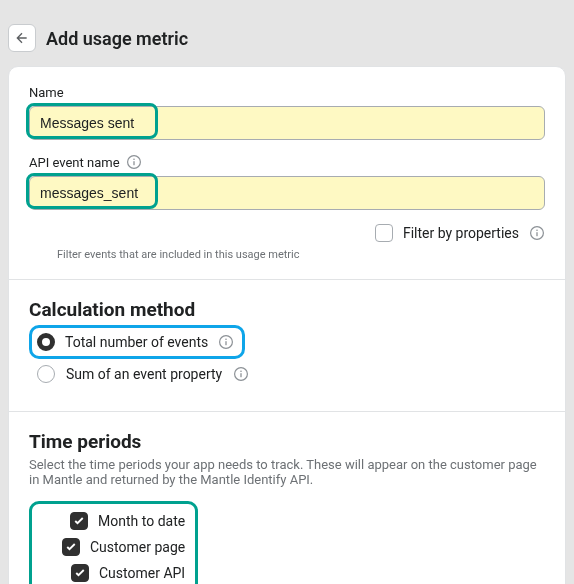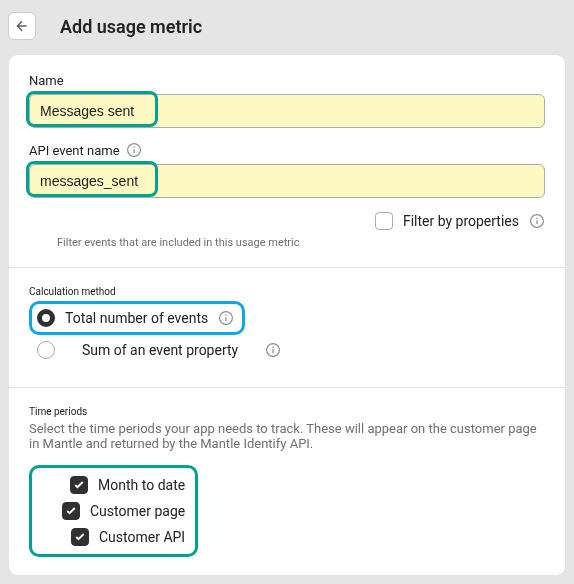--- a/index.html
+++ b/index.html
@@ -1,17 +1,17 @@
 <!DOCTYPE html>
 <html><head>
 <meta charset="utf-8">
 <style>
 * { box-sizing: border-box; margin: 0; padding: 0; }
 body { font-family: -apple-system, BlinkMacSystemFont, 'Segoe UI', Roboto, sans-serif; background: #e5e5e5; width: 574px; height: 584px; overflow: hidden; font-size: 14px; color: #202223; }
-.header { display: flex; align-items: center; padding: 12px 8px 14px; gap: 24px; }
+.header { display: flex; align-items: center; padding: 24px 8px 14px; gap: 10px; }
 .back-btn { width: 28px; height: 28px; border: 1px solid #c9cccf; border-radius: 6px; background: #fff; display: flex; align-items: center; justify-content: center; cursor: pointer; }
 .back-btn svg { width: 16px; height: 16px; stroke: #5c5f62; }
 .title { font-size: 18px; font-weight: 600; }
 .card { background: #fff; border-radius: 10px; margin: 0 8px 16px; border: 1px solid #e1e3e5; }
 .section { padding: 18px 20px; }
 .divider { height: 1px; background: #e1e3e5; }
 .label { font-size: 13px; color: #202223; display: block; margin-bottom: 6px; }
 .label-row { display: flex; align-items: center; gap: 6px; margin-bottom: 6px; }
 .input { width: 100%; height: 34px; border: 1px solid #a7acb1; border-radius: 6px; padding: 0 10px; font-size: 14px; background: #fef9c3; color: #202223; }
 .highlight-box { border: 3px solid #00a18f; border-radius: 8px; padding: 2px; display: inline-block; position: relative; }
@@ -20,23 +20,23 @@
 .hl-name { width: 132px; }
 .hl-api { width: 132px; }
 .checkbox-row { display: flex; align-items: center; gap: 10px; justify-content: flex-end; }
 .checkbox { width: 18px; height: 18px; border: 1.5px solid #a7acb1; border-radius: 4px; background: #fff; cursor: pointer; display: flex; align-items: center; justify-content: center; flex-shrink: 0; }
 .checkbox.checked { background: #303030; border-color: #303030; }
 .checkbox.checked svg { display: block; }
 .checkbox svg { display: none; width: 12px; height: 12px; stroke: #fff; stroke-width: 2.5; }
 .help-icon { width: 16px; height: 16px; display: inline-flex; align-items: center; justify-content: center; }
 .help-icon svg { width: 16px; height: 16px; }
 .subtext { color: #6d7175; font-size: 11px; margin-top: 6px; margin-left: 28px; }
-.section-heading { font-weight: 400; font-size: 10px; margin-bottom: 4px; }
+.section-heading { font-weight: 700; font-size: 19px; margin-bottom: 4px; }
 .section-desc { color: #6d7175; font-size: 13px; margin-bottom: 14px; }
-.radio-row { display: flex; align-items: center; gap: 27px; margin-bottom: 10px; }
+.radio-row { display: flex; align-items: center; gap: 11px; margin-bottom: 10px; }
 .radio { width: 18px; height: 18px; border: 1.5px solid #a7acb1; border-radius: 50%; background: #fff; cursor: pointer; display: flex; align-items: center; justify-content: center; flex-shrink: 0; }
 .radio.selected { border-color: #303030; border-width: 5px; }
 .radio-highlight { border: 3px solid #0ea5e9; border-radius: 10px; padding: 5px 8px 5px 5px; display: inline-flex; align-items: center; gap: 10px; }
 .time-group-highlight { border: 3px solid #00a18f; border-radius: 10px; padding: 8px 10px; display: inline-block; }
 .time-children { margin-left: 20px; margin-top: 8px; }
 .time-children .checkbox-row { margin-bottom: 8px; }
 .time-children .checkbox-row:last-child { margin-bottom: 0; }
 </style>
 </head>
 <body>

